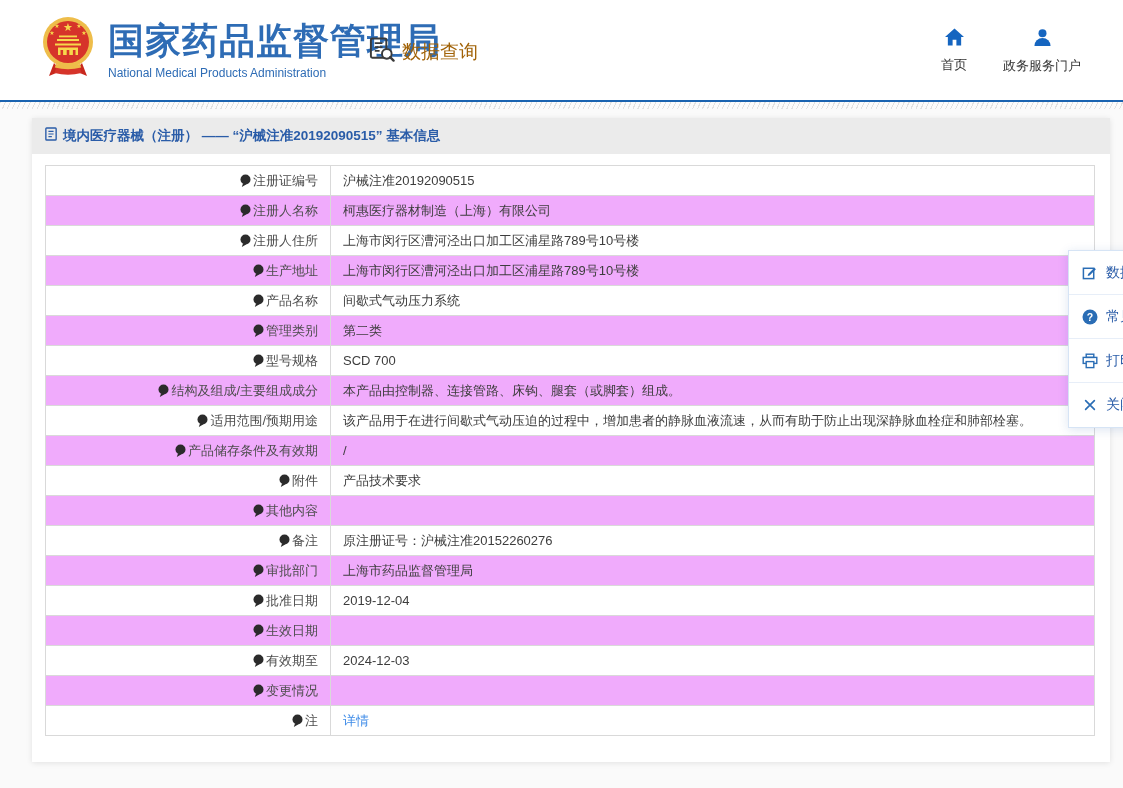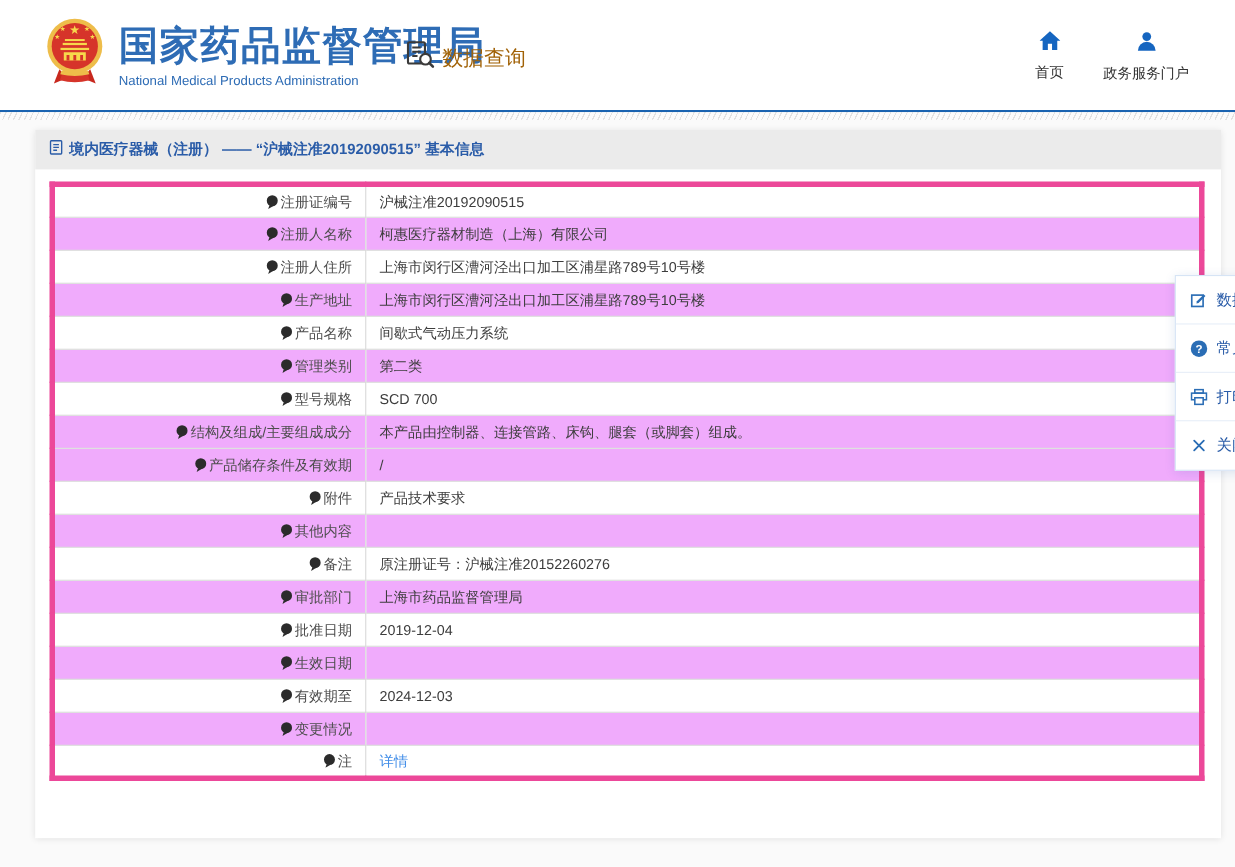--- a/index.html
+++ b/index.html
@@ -24,21 +24,21 @@
 
   
   .card { position:absolute; left:32px; top:118px; width:1078px; min-height:644px;
     background:#ffffff; box-shadow:0 1px 6px rgba(0,0,0,0.10); padding-bottom:14px; }
   .breadcrumb-bar { height:36px; background:#ebebeb; display:flex; align-items:center;
     padding-left:13px; gap:6px; }
   .breadcrumb-text { font-size:13.5px; color:#2a5ca8; font-weight:bold; }
 
   
   .table-wrap { margin:11px 15px 0 13px; }
-  table.info { width:100%; border-collapse:collapse; border:5px solid #ec4899; table-layout:fixed; }
+  table.info { width:100%; border-collapse:collapse; border:1px solid #ec4899; table-layout:fixed; }
   table.info col.c-label { width:285px; }
   table.info td { border:1px solid #d9d9d9; height:30px; font-size:13px; vertical-align:middle;
     white-space:nowrap; overflow:hidden; }
   td.label-cell { text-align:right; padding-right:12px; color:#4d4d4d; }
   td.value-cell { padding-left:12px; color:#3d3d3d; }
   tr.alt { background:#f0abfc; }
   .detail-link { color:#3f8ce8; text-decoration:none; cursor:pointer; }
   .note-glyph { display:inline-block; vertical-align:-2px; margin-right:2px; }
 
   
@@ -218,20 +218,31 @@
     <td class="label-cell">
       <span class="note-glyph" hidden="">
         <svg width="11" height="13" viewBox="0 0 11 13">
           <circle cx="5.5" cy="5.5" r="5" fill="#2b2b2b"></circle>
           <path d="M3 9.5 L1.8 13 L6.5 10.2 Z" fill="#2b2b2b"></path>
         </svg>
       </span><span>结构及组成/主要组成成分</span>
     </td>
     <td class="value-cell">本产品由控制器、连接管路、床钩、腿套（或脚套）组成。</td>
   </tr>
+            <tr>
+    <td class="label-cell">
+      <span class="note-glyph" hidden="">
+        <svg width="11" height="13" viewBox="0 0 11 13">
+          <circle cx="5.5" cy="5.5" r="5" fill="#2b2b2b"></circle>
+          <path d="M3 9.5 L1.8 13 L6.5 10.2 Z" fill="#2b2b2b"></path>
+        </svg>
+      </span><span>适用范围/预期用途</span>
+    </td>
+    <td class="value-cell">该产品用于在进行间歇式气动压迫的过程中，增加患者的静脉血液流速，从而有助于防止出现深静脉血栓症和肺部栓塞。</td>
+  </tr>
             <tr class="alt">
     <td class="label-cell">
       <span class="note-glyph" hidden="">
         <svg width="11" height="13" viewBox="0 0 11 13">
           <circle cx="5.5" cy="5.5" r="5" fill="#2b2b2b"></circle>
           <path d="M3 9.5 L1.8 13 L6.5 10.2 Z" fill="#2b2b2b"></path>
         </svg>
       </span><span>产品储存条件及有效期</span>
     </td>
     <td class="value-cell">/</td>

